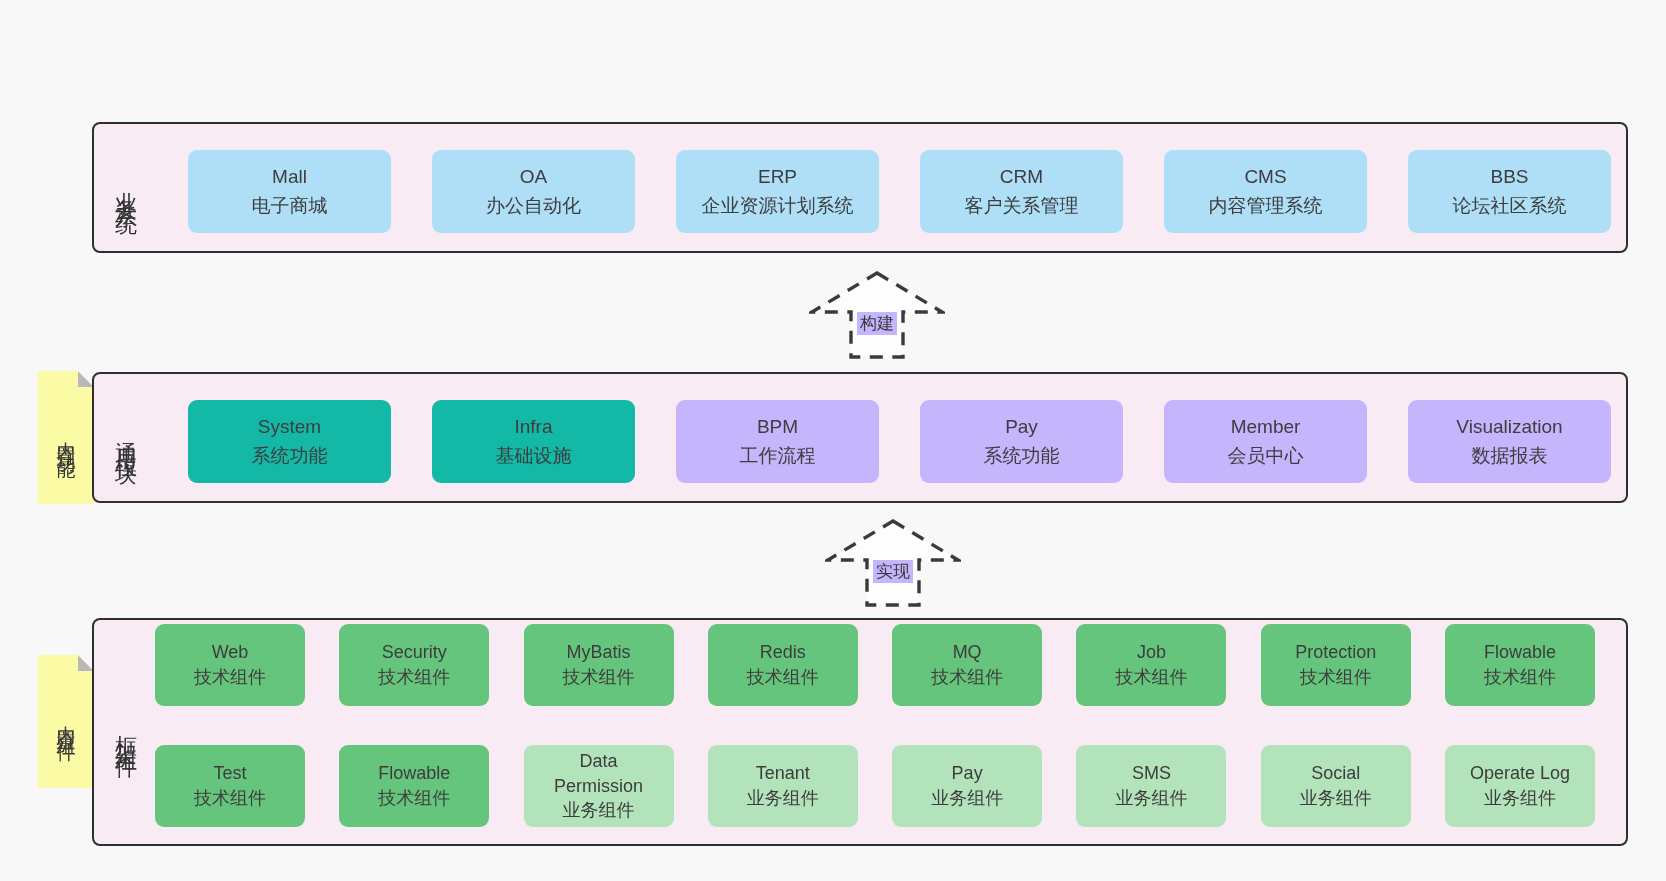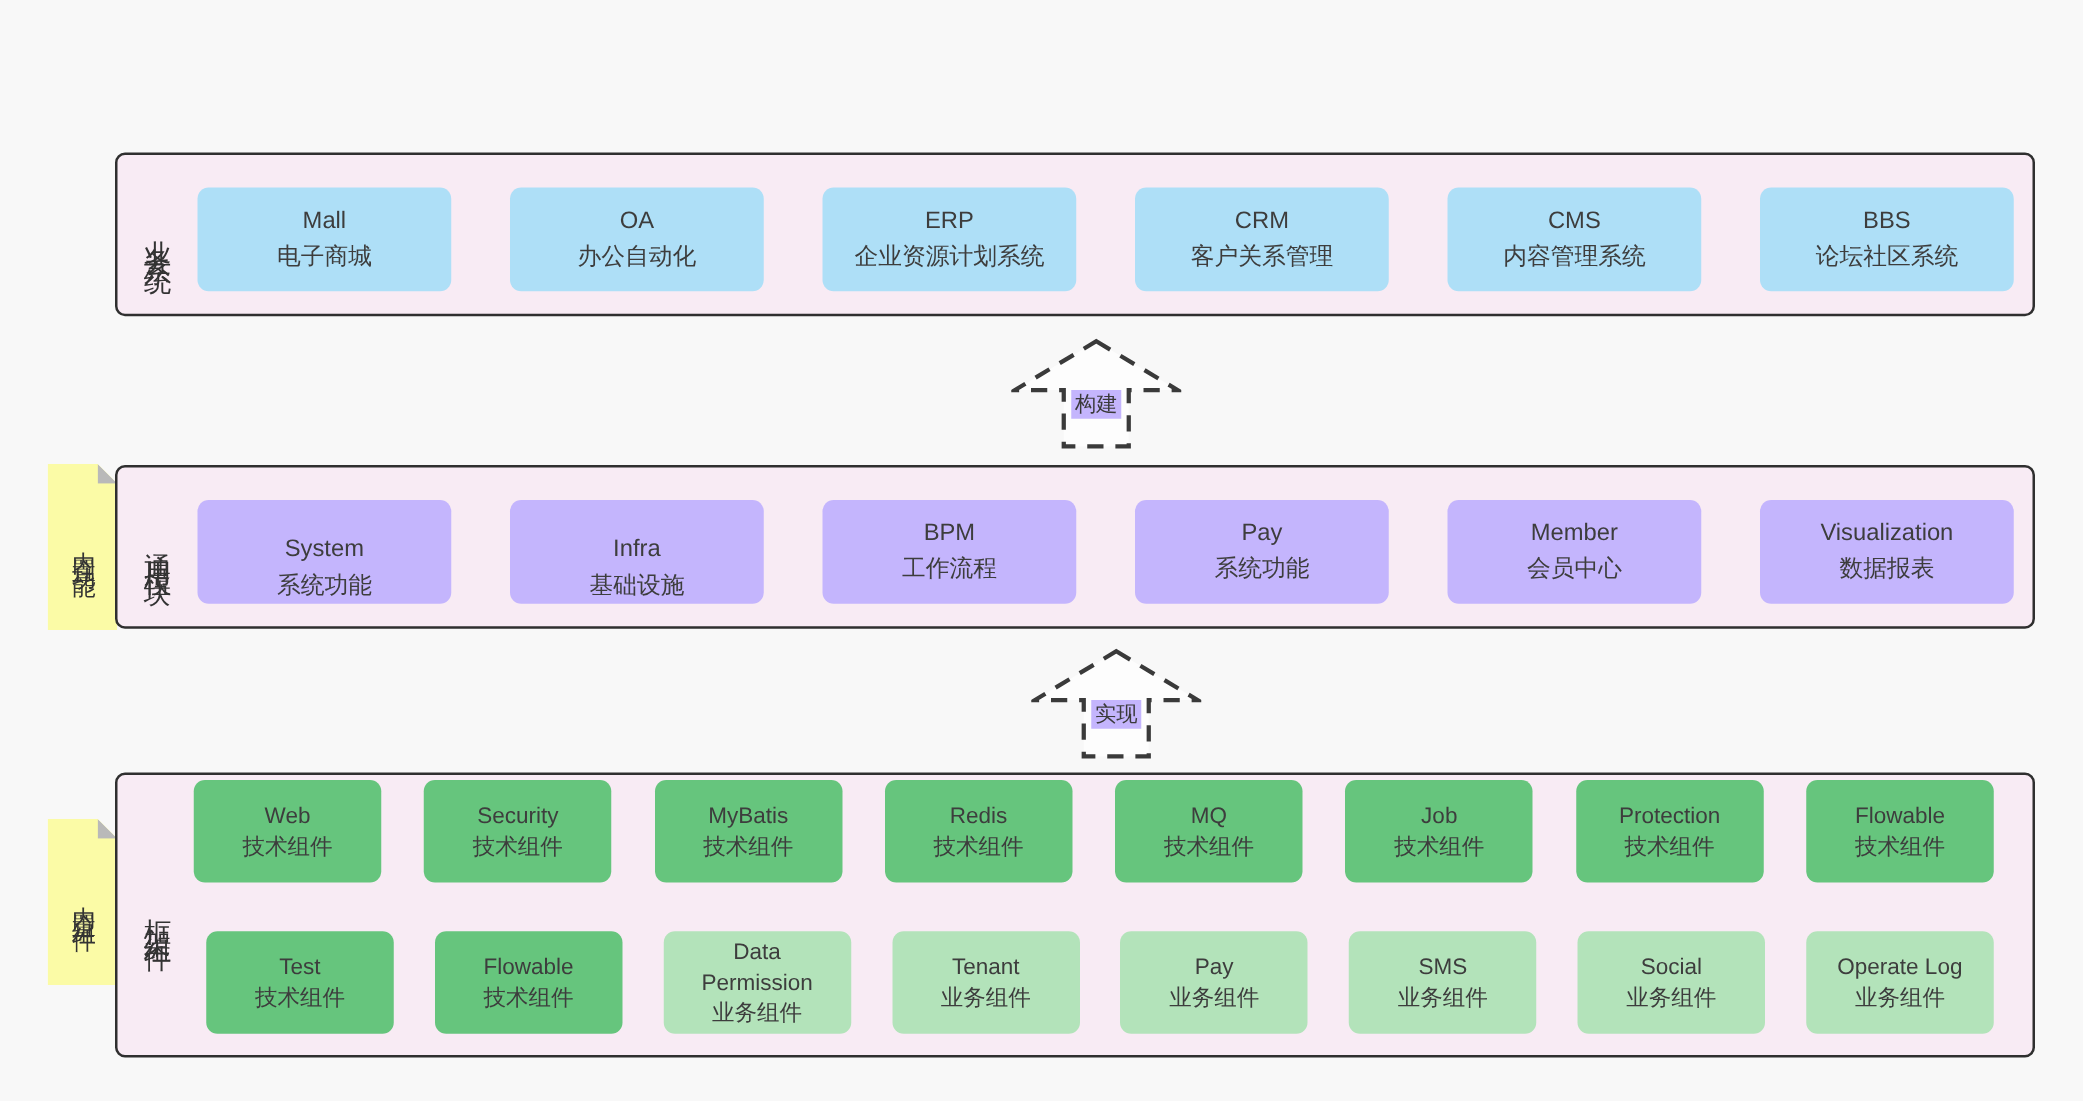--- a/index.html
+++ b/index.html
@@ -18,32 +18,32 @@
   #band2{top:372px;height:131px;}
   #band3{top:618px;height:228px;}
   .band-label{
     position:absolute;left:17px;top:50%;transform:translateY(-50%);
     writing-mode:vertical-rl;text-orientation:upright;
     font-size:22px;letter-spacing:7px;color:#333;white-space:nowrap;
   }
   .row{
     position:absolute;display:flex;justify-content:space-between;
   }
-  .row-wide{left:44px;right:15px;top:26px;padding-left:20px;}
+  .row-wide{left:74px;right:15px;top:26px;padding-left:20px;}
   .row-b1{left:61px;right:31px;top:4px;}
-  .row-b2{left:71px;right:31px;top:125px;}
+  .row-b2{left:61px;right:31px;top:125px;}
   .box{
     box-sizing:border-box;border-radius:9px;
     display:flex;flex-direction:column;justify-content:center;align-items:center;
     text-align:center;line-height:1.5;
   }
   .box-lg{width:203px;height:83px;font-size:19px;}
   .box-sm{width:150px;height:82px;font-size:18px;line-height:1.38;padding:0 14px;}
   .c-blue{background:#aedff7;}
-  .c-red{background:#c4b5fd;justify-content:flex-end;}
+  .c-red{background:#14b8a6;}
   .c-pink{background:#c4b5fd;}
   .c-green{background:#66c57d;}
   .c-greenlight{background:#b3e3ba;}
   .sticky{
     position:absolute;left:38px;width:56px;background:#fbfba6;z-index:1;
     clip-path:polygon(0 0,calc(100% - 16px) 0,100% 16px,100% 100%,0 100%);
   }
   #sticky2{top:371px;height:133px;}
   #sticky3{top:655px;height:133px;}
   .sticky .fold{

